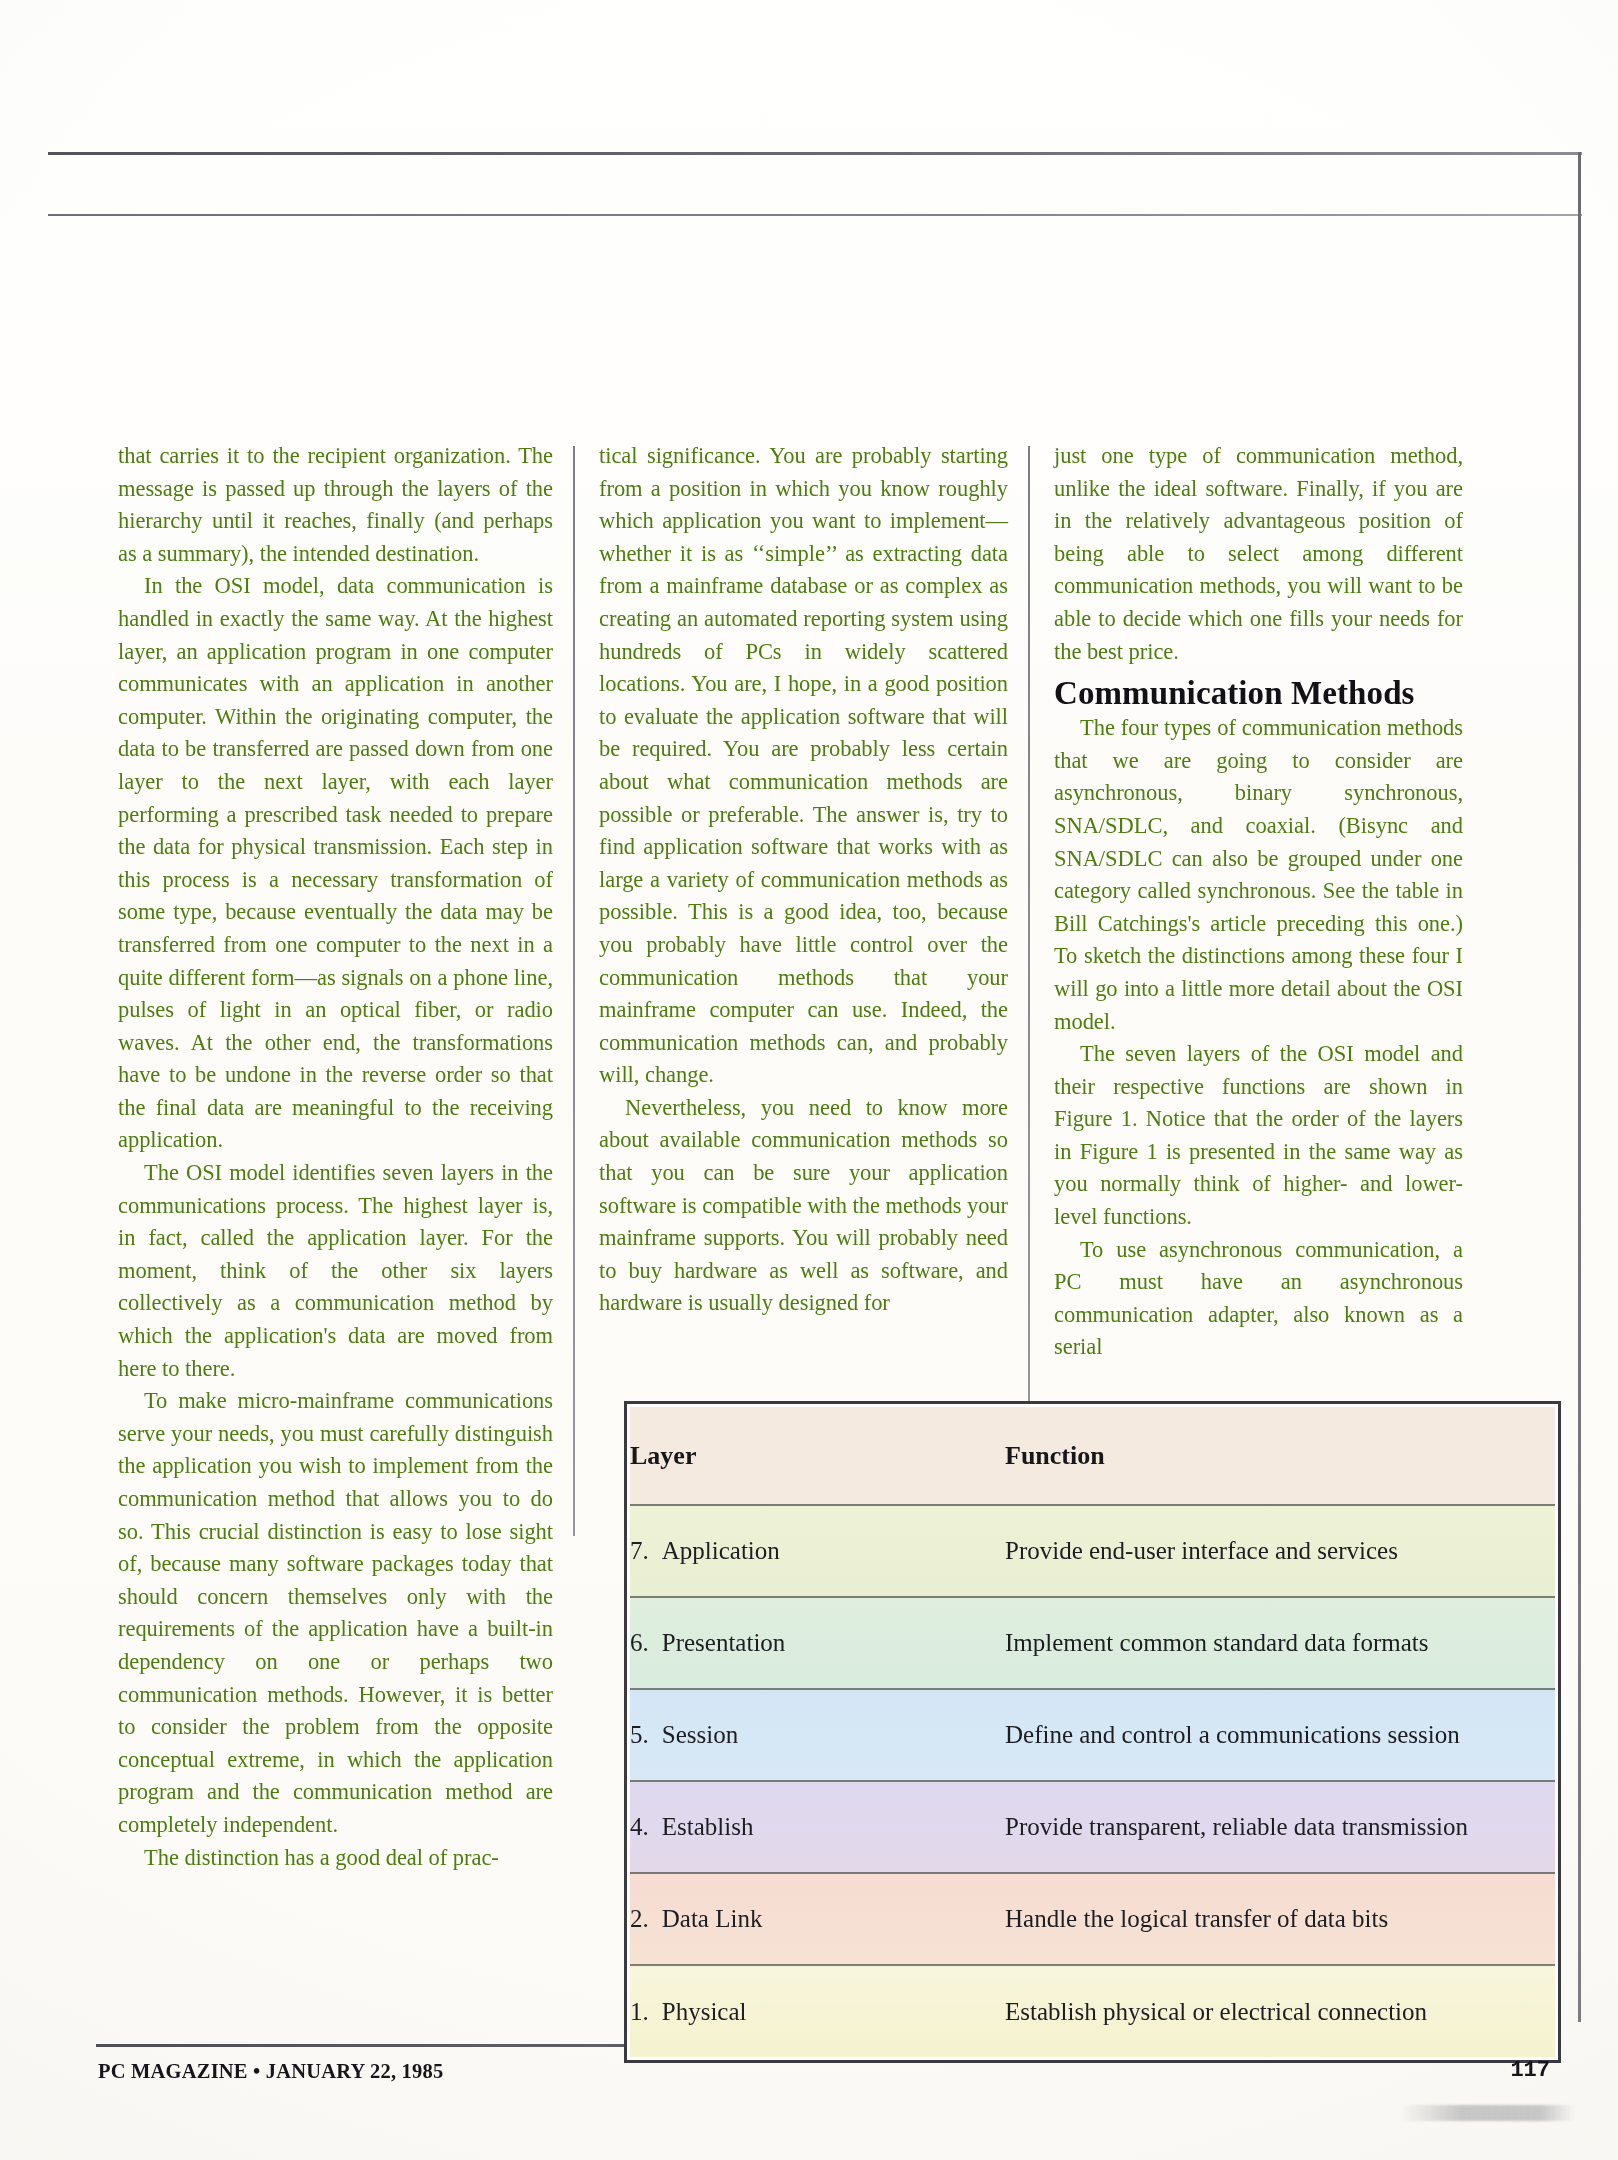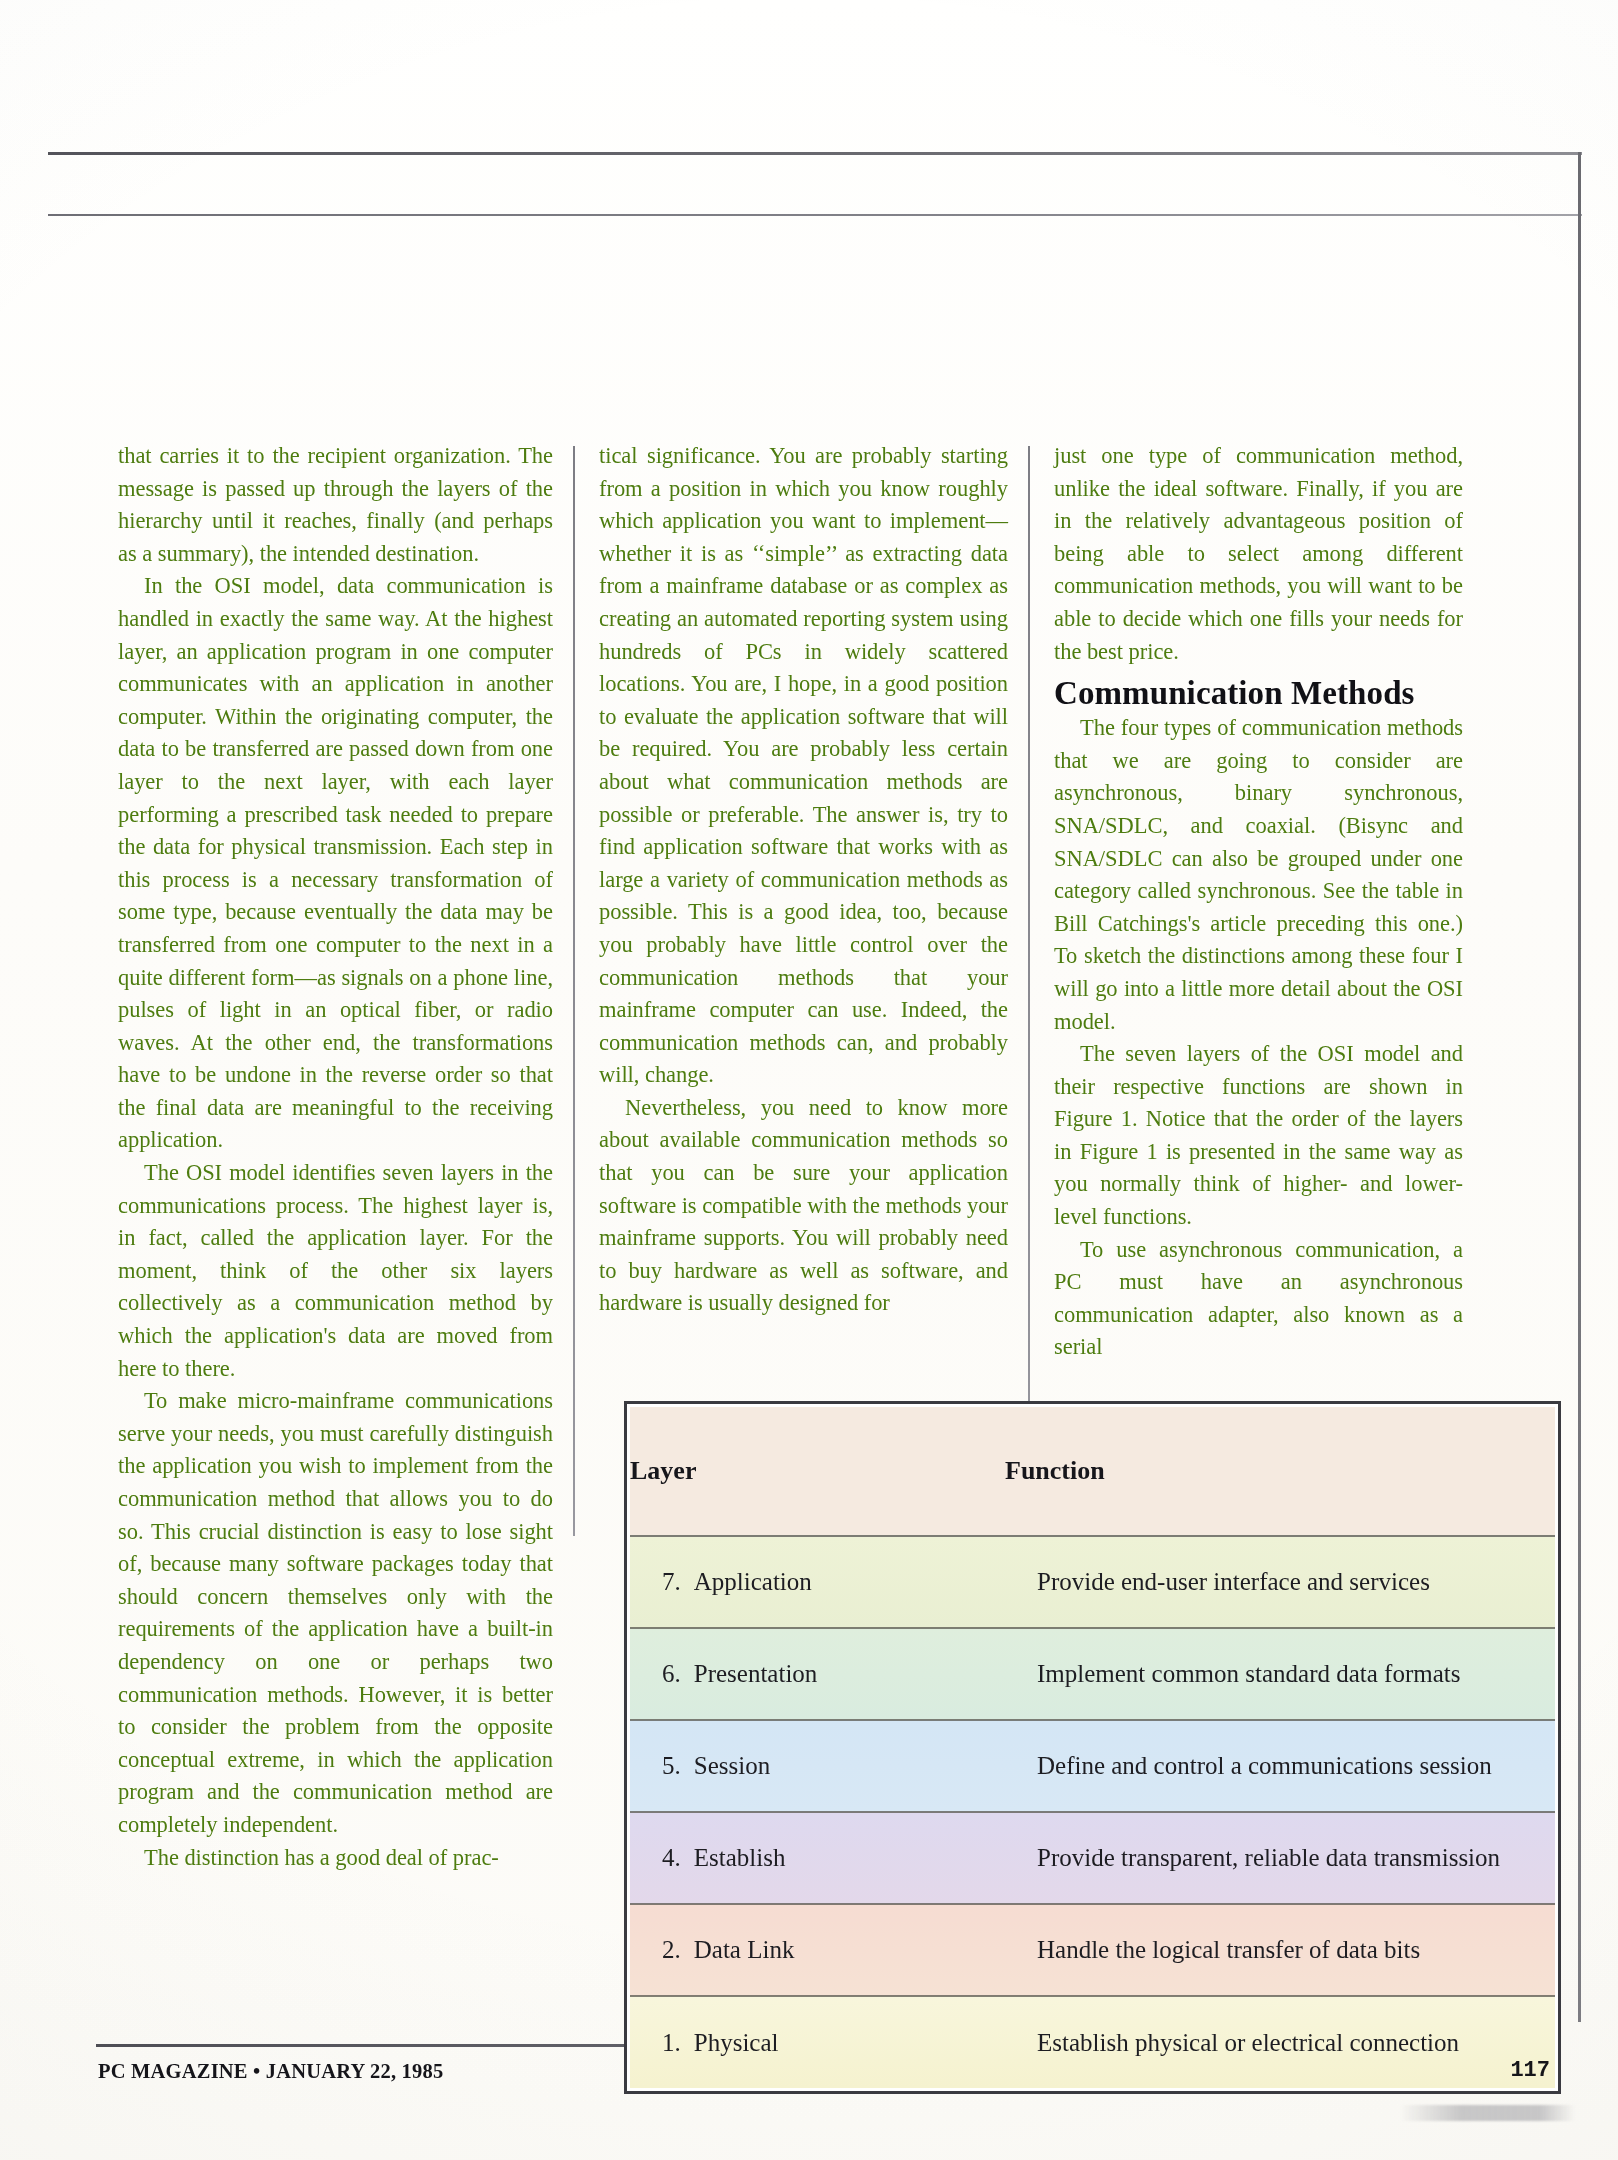--- a/index.html
+++ b/index.html
@@ -127,37 +127,36 @@
   .cell-layer {
     width: 375px;
     padding-left: 38px;
     box-sizing: border-box;
   }
   .cell-func {
     padding-left: 6px;
     box-sizing: border-box;
   }
   tr.hdr td {
-    height: 129px;
+    height: 98px;
     vertical-align: middle;
     font-weight: bold;
     font-size: 26px;
     color: #16161b;
     border-bottom: 2px solid #7c7c74;
   }
   tr.hdr {
     background: linear-gradient(180deg,#f6ece4 0%, #f4e9de 100%);
   }
   tr.layer td {
     height: 92px;
     vertical-align: middle;
     font-size: 25px;
     color: #1d1d22;
     border-bottom: 2px solid rgba(90,88,80,0.75);
-    padding-left: 32px;
   }
   tr.layer:last-child td { border-bottom: none; }
   tr.layer td.cell-layer span.num { margin-right: 13px; }
 
   
   #footer-left {
     position: absolute;
     left: 98px;
     top: 2060px;
     font-family: "Liberation Serif", "DejaVu Serif", serif;

